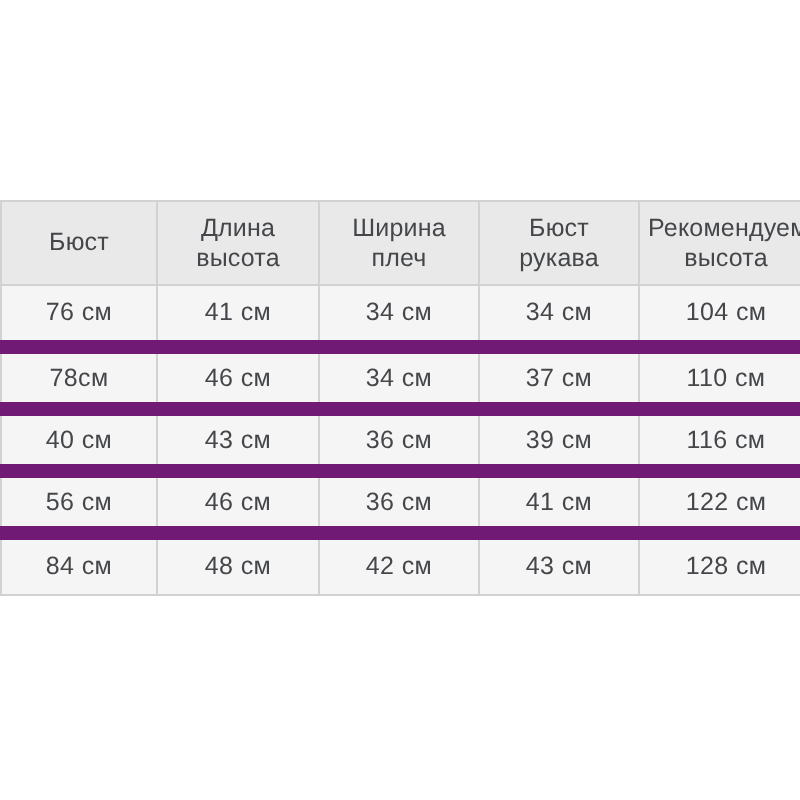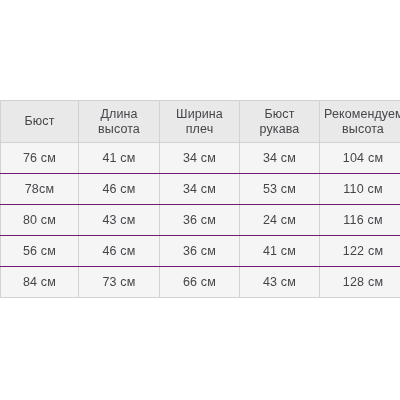--- a/index.html
+++ b/index.html
@@ -42,21 +42,21 @@
 
   table.size-table col.c0 { width: 78px; }
   table.size-table col.c1 { width: 81px; }
   table.size-table col.c2 { width: 80px; }
   table.size-table col.c3 { width: 80px; }
   table.size-table col.c4 { width: 87px; }
 
   table.size-table th,
   table.size-table td {
     border-right: 1px solid #d2d2d2;
-    border-bottom: 1px solid #701a75;
+    border-bottom: 7px solid #701a75;
     text-align: center;
     vertical-align: middle;
     color: #44464a;
     font-weight: 400;
     white-space: normal;
     padding: 0 4px;
     box-sizing: border-box;
   }
 
   table.size-table th:first-child,
@@ -113,41 +113,41 @@
           <td>76 см</td>
           <td>41 см</td>
           <td>34 см</td>
           <td>34 см</td>
           <td>104 см</td>
         </tr>
         <tr>
           <td>78см</td>
           <td>46 см</td>
           <td>34 см</td>
-          <td>53 см</td>
+          <td>37 см</td>
           <td>110 см</td>
         </tr>
         <tr>
-          <td>80 см</td>
+          <td>40 см</td>
           <td>43 см</td>
           <td>36 см</td>
-          <td>24 см</td>
+          <td>39 см</td>
           <td>116 см</td>
         </tr>
         <tr>
           <td>56 см</td>
           <td>46 см</td>
           <td>36 см</td>
           <td>41 см</td>
           <td>122 см</td>
         </tr>
         <tr>
           <td>84 см</td>
-          <td>73 см</td>
-          <td>66 см</td>
+          <td>48 см</td>
+          <td>42 см</td>
           <td>43 см</td>
           <td>128 см</td>
         </tr>
       </tbody>
     </table>
   </div>
 
 </div>
 
 </body></html>

